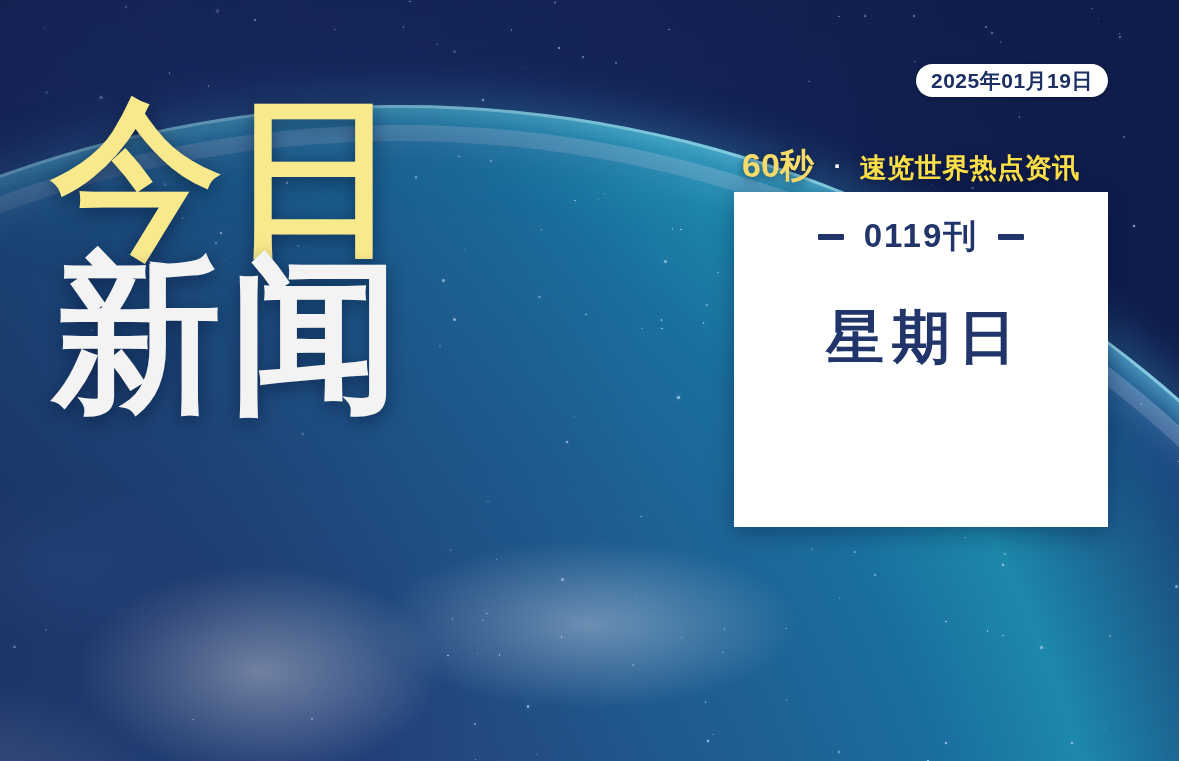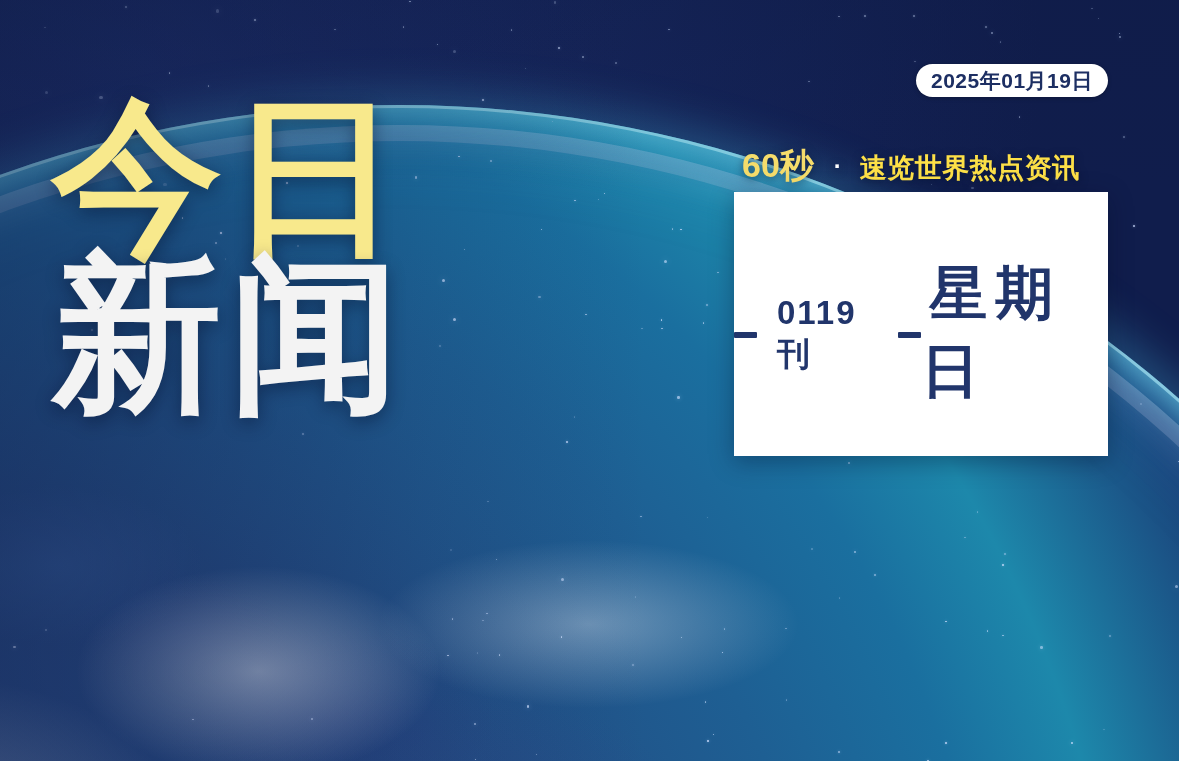--- a/index.html
+++ b/index.html
@@ -200,25 +200,25 @@
     font-weight: bold;
     letter-spacing: .5px;
   }
 
   
   .card {
     position: absolute;
     left: 734px;
     top: 192px;
     width: 374px;
-    height: 264px;
+    height: 335px;
     background: #ffffff;
     color: #21356b;
     display: flex;
-    flex-direction: row;
+    flex-direction: column;
     align-items: center;
     justify-content: flex-start;
     box-shadow: 0 6px 22px rgba(4,12,40,.35);
   }
   .card-issue {
     margin-top: 22px;
     display: flex;
     align-items: center;
     gap: 20px;
     font-size: 33px;
@@ -226,21 +226,21 @@
     letter-spacing: 2px;
   }
   .card-issue .dash {
     display: inline-block;
     width: 26px;
     height: 6px;
     background: #21356b;
     border-radius: 1px;
   }
   .card-weekday {
-    margin-top: 18px;
+    margin-top: 40px;
     font-size: 58px;
     font-weight: bold;
     letter-spacing: 8px;
     text-indent: 8px;
   }
   .card-lunar {
     margin-top: 22px;
     font-size: 62px;
     font-weight: bold;
     letter-spacing: 4px;

